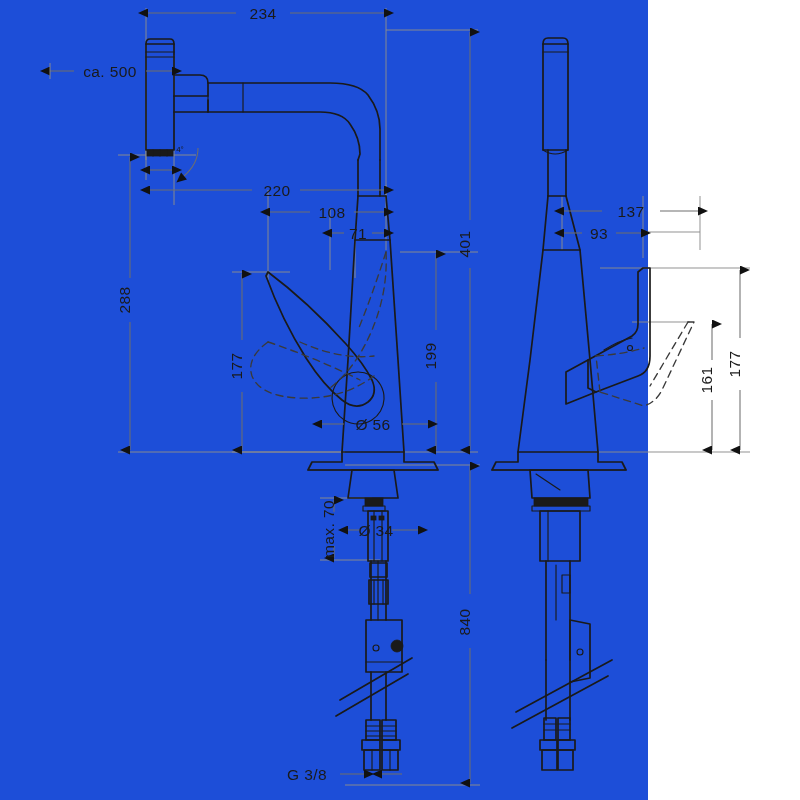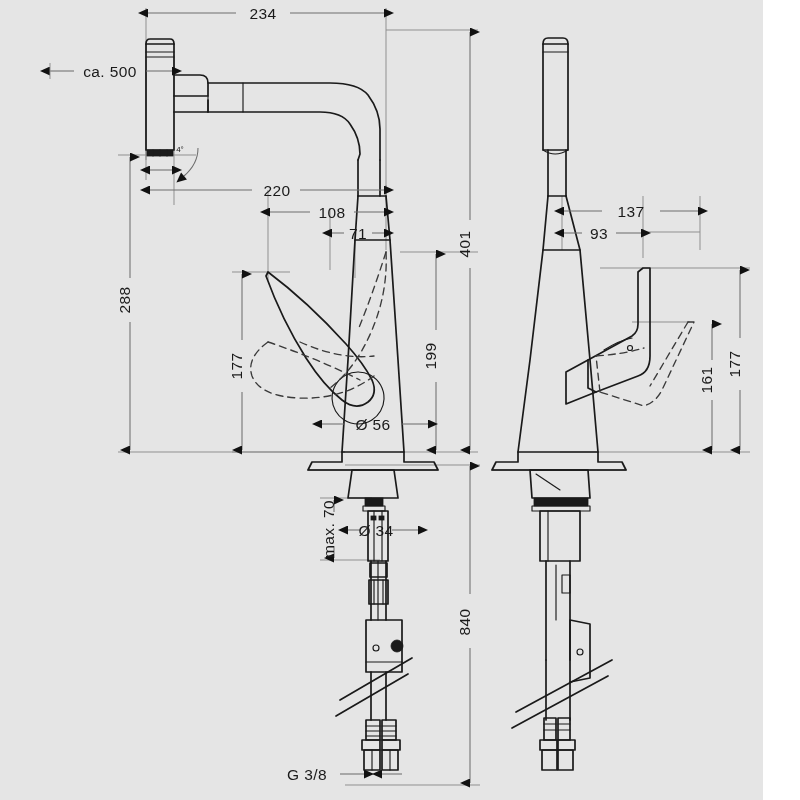--- a/index.html
+++ b/index.html
@@ -1,18 +1,18 @@
 <!DOCTYPE html>
 <html><head>
 <meta charset="utf-8">
 <style>
   html,body{margin:0;padding:0;background:#ffffff;}
   body{width:800px;height:800px;overflow:hidden;
        font-family:"Liberation Sans","DejaVu Sans",sans-serif;}
-  #stage{position:relative;width:763px;height:800px;background:#e5e5e5;}
+  #stage{position:relative;width:648px;height:800px;background:#1d4ed8;}
   svg#drawing{position:absolute;left:0;top:0;width:800px;height:800px;display:block;}
   .obj{fill:none;stroke:#1a1a1a;stroke-width:1.7;stroke-linejoin:round;stroke-linecap:round;}
   .objthin{fill:none;stroke:#1a1a1a;stroke-width:1.15;stroke-linejoin:round;stroke-linecap:round;}
   .objfill{fill:#1a1a1a;stroke:#1a1a1a;stroke-width:0.8;}
   .hid{fill:none;stroke:#3a3a3a;stroke-width:1.35;stroke-dasharray:7 5;stroke-linecap:round;stroke-linejoin:round;}
   .ext{fill:none;stroke:#8c8c8c;stroke-width:0.95;}
   .dim{fill:none;stroke:#6e6e6e;stroke-width:1.05;}
   .arrow{fill:#111111;stroke:none;}
   .txt{fill:#1a1a1a;font-family:"Liberation Sans","DejaVu Sans",sans-serif;font-size:15.5px;letter-spacing:0.4px;}
   .txt-tiny{fill:#1a1a1a;font-family:"Liberation Sans","DejaVu Sans",sans-serif;font-size:8px;}

